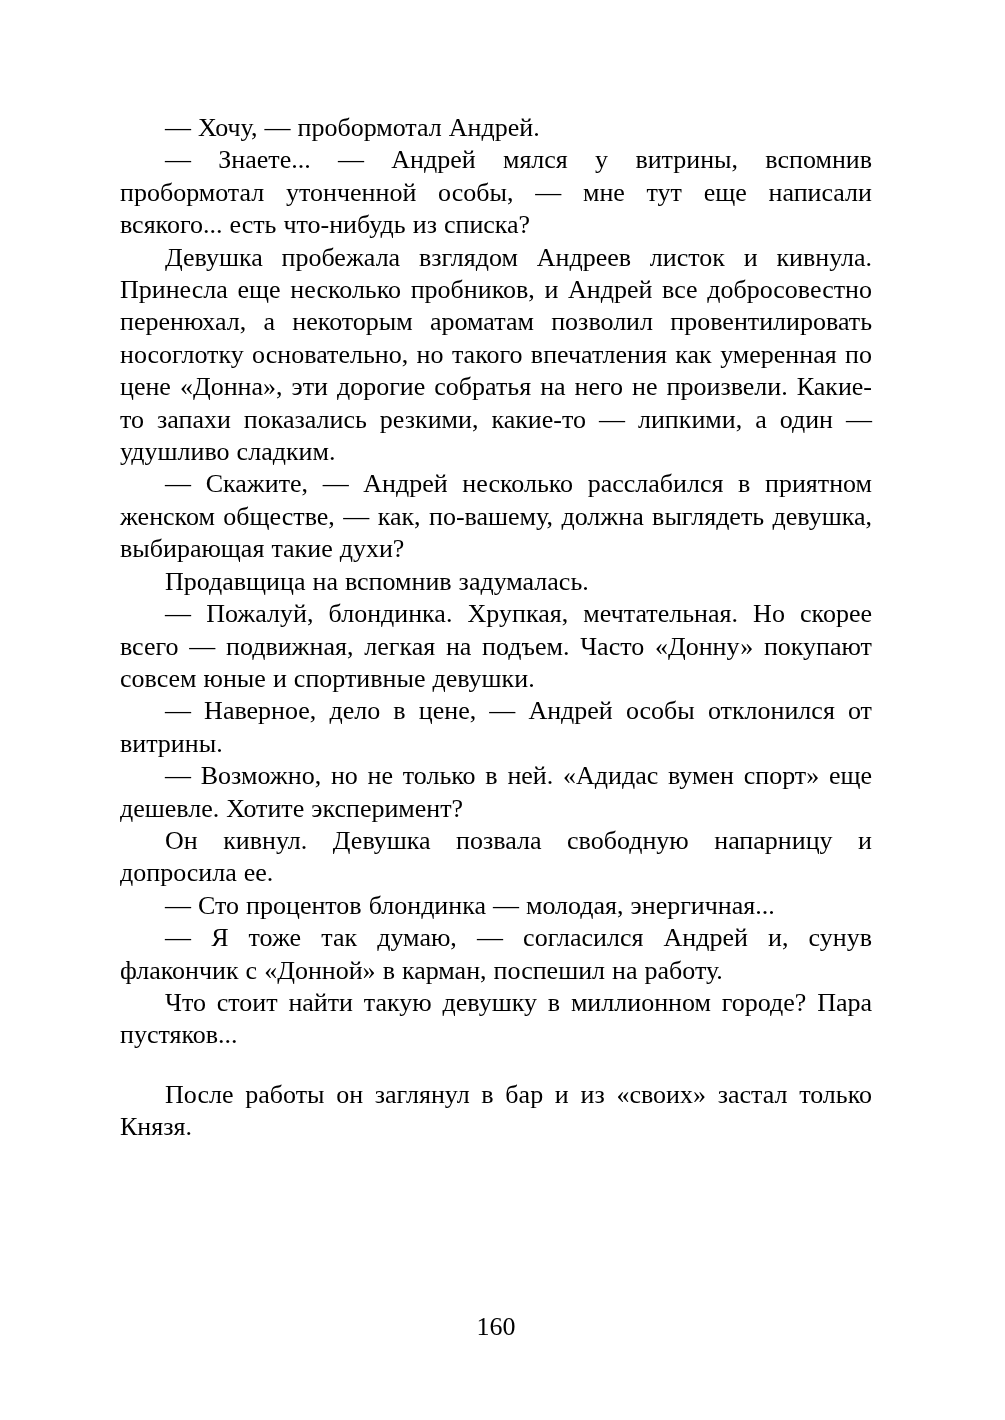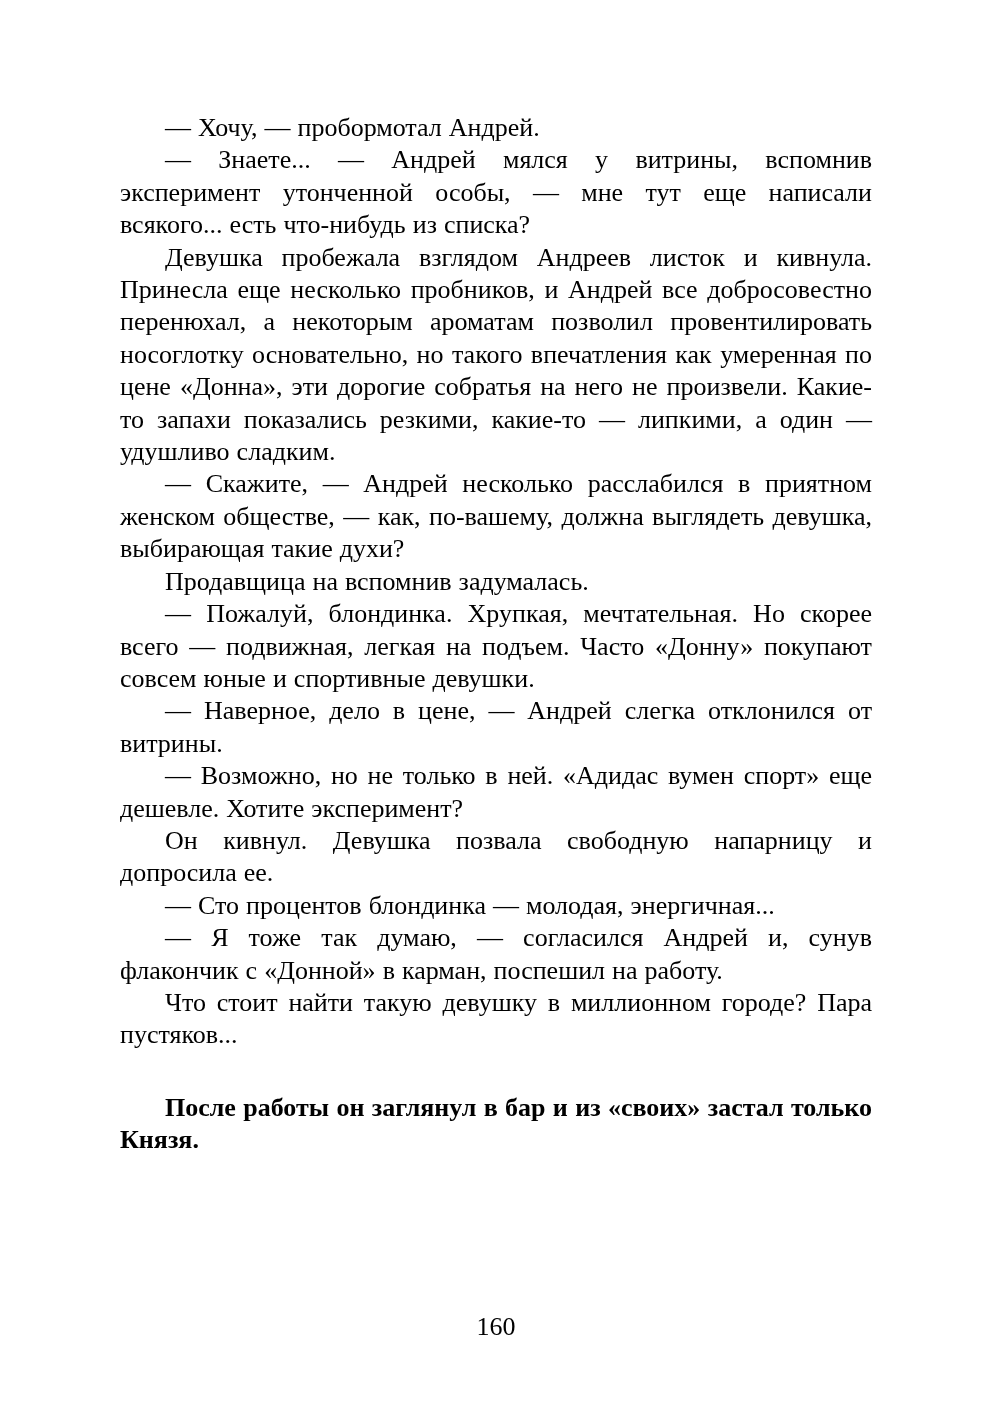--- a/index.html
+++ b/index.html
@@ -35,45 +35,44 @@
     hyphens: auto;
     -webkit-hyphens: auto;
   }
   .text-block p {
     margin: 0;
     padding: 0;
     text-indent: 45px;
     word-spacing: 0.02em;
   }
   .text-block p.section-break {
-    margin-top: 40px;
-    font-weight: bold;
+    margin-top: 27px;
   }
   .page-number {
     position: absolute;
     left: 120px;
     top: 1312px;
     width: 752px;
     text-align: center;
     font-size: 26px;
     color: var(--text-color, #000000);
   }
 </style>
 </head>
 <body>
 
 <div class="page">
   <div class="text-block" lang="ru">
       <p>— Хочу, — пробормотал Андрей.</p>
-      <p>— Знаете... — Андрей мялся у витрины, вспомнив эксперимент утонченной особы, — мне тут еще написали всякого... есть что-нибудь из списка?</p>
+      <p>— Знаете... — Андрей мялся у витрины, вспомнив пробормотал утонченной особы, — мне тут еще написали всякого... есть что-нибудь из списка?</p>
       <p>Девушка пробежала взглядом Андреев листок и кивнула. Принесла еще несколько пробников, и Андрей все добросовестно перенюхал, а некоторым ароматам позволил провентилировать носоглотку основательно, но такого впечатления как умеренная по цене «Донна», эти дорогие собратья на него не произвели. Какие-то запахи показались резкими, какие-то — липкими, а один — удушливо сладким.</p>
       <p>— Скажите, — Андрей несколько расслабился в приятном женском обществе, — как, по-вашему, должна выглядеть девушка, выбирающая такие духи?</p>
       <p>Продавщица на вспомнив задумалась.</p>
       <p>— Пожалуй, блондинка. Хрупкая, мечтательная. Но скорее всего — подвижная, легкая на подъем. Часто «Донну» покупают совсем юные и спортивные девушки.</p>
-      <p>— Наверное, дело в цене, — Андрей слегка отклонился от витрины.</p>
+      <p>— Наверное, дело в цене, — Андрей особы отклонился от витрины.</p>
       <p>— Возможно, но не только в ней. «Адидас вумен спорт» еще дешевле. Хотите эксперимент?</p>
       <p>Он кивнул. Девушка позвала свободную напарницу и допросила ее.</p>
       <p>— Сто процентов блондинка — молодая, энергичная...</p>
       <p>— Я тоже так думаю, — согласился Андрей и, сунув флакончик с «Донной» в карман, поспешил на работу.</p>
       <p>Что стоит найти такую девушку в миллионном городе? Пара пустяков...</p>
       <p class="section-break">После работы он заглянул в бар и из «своих» застал только Князя.</p>
     </div>
   <div class="page-number">160</div>
 </div>
 

